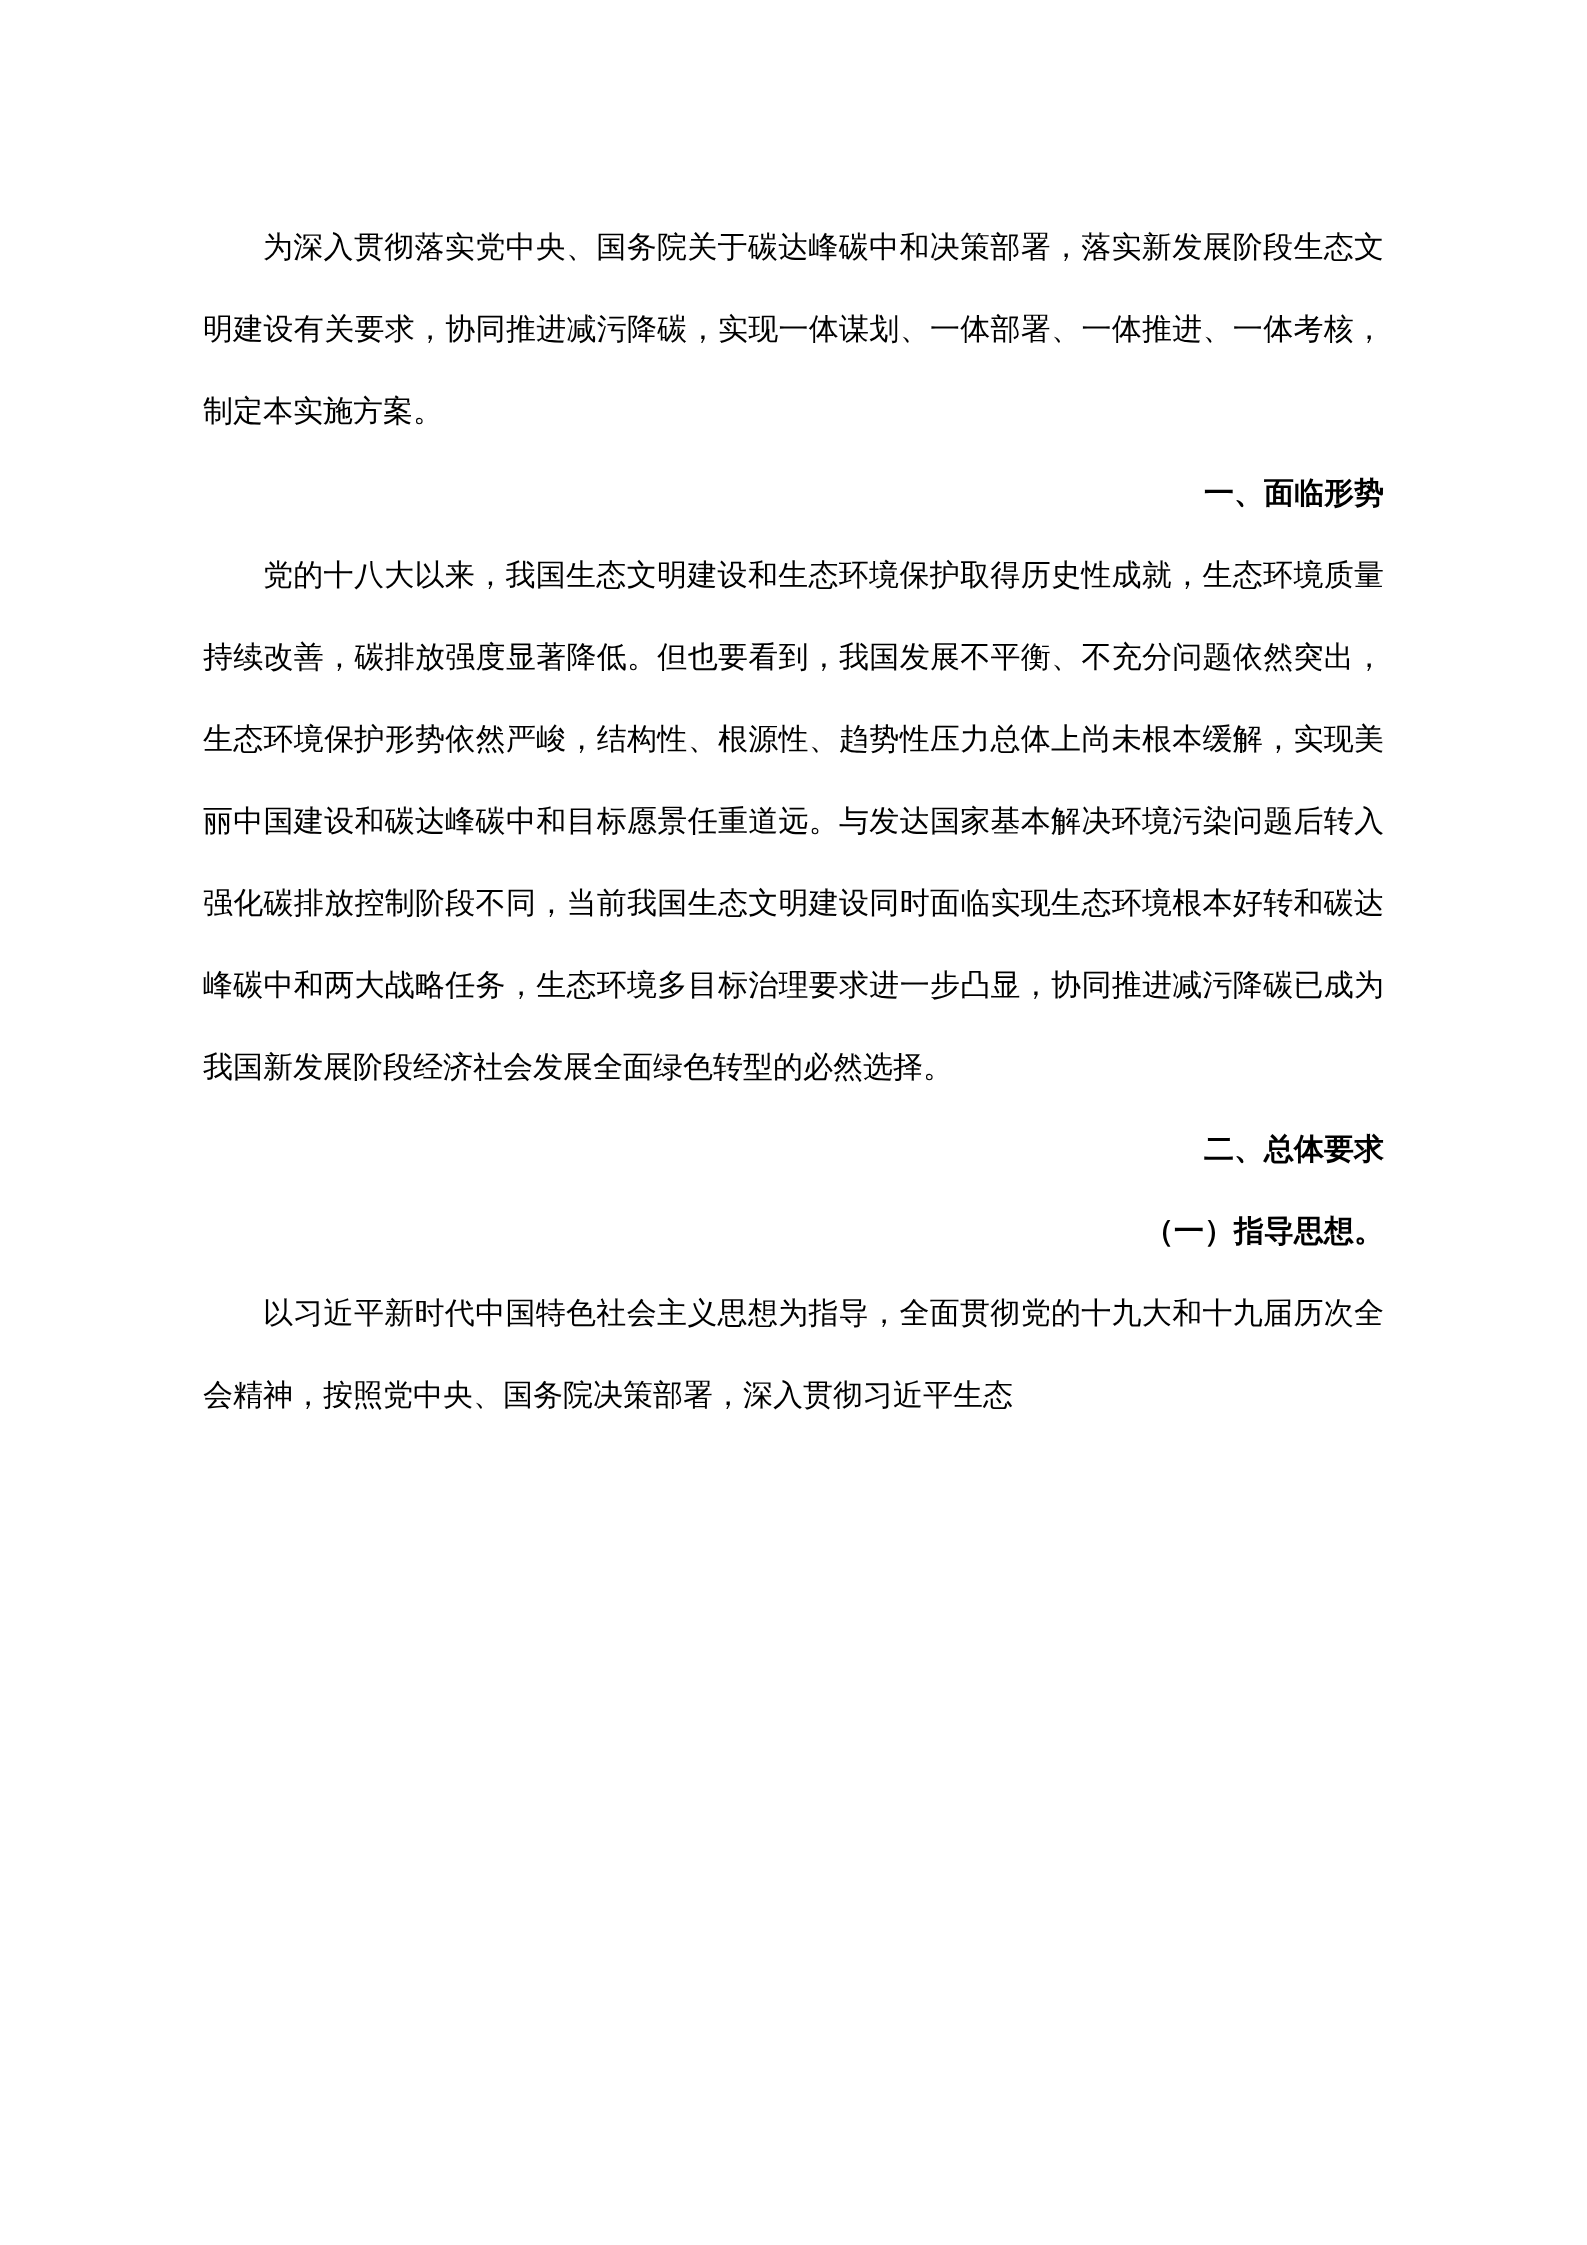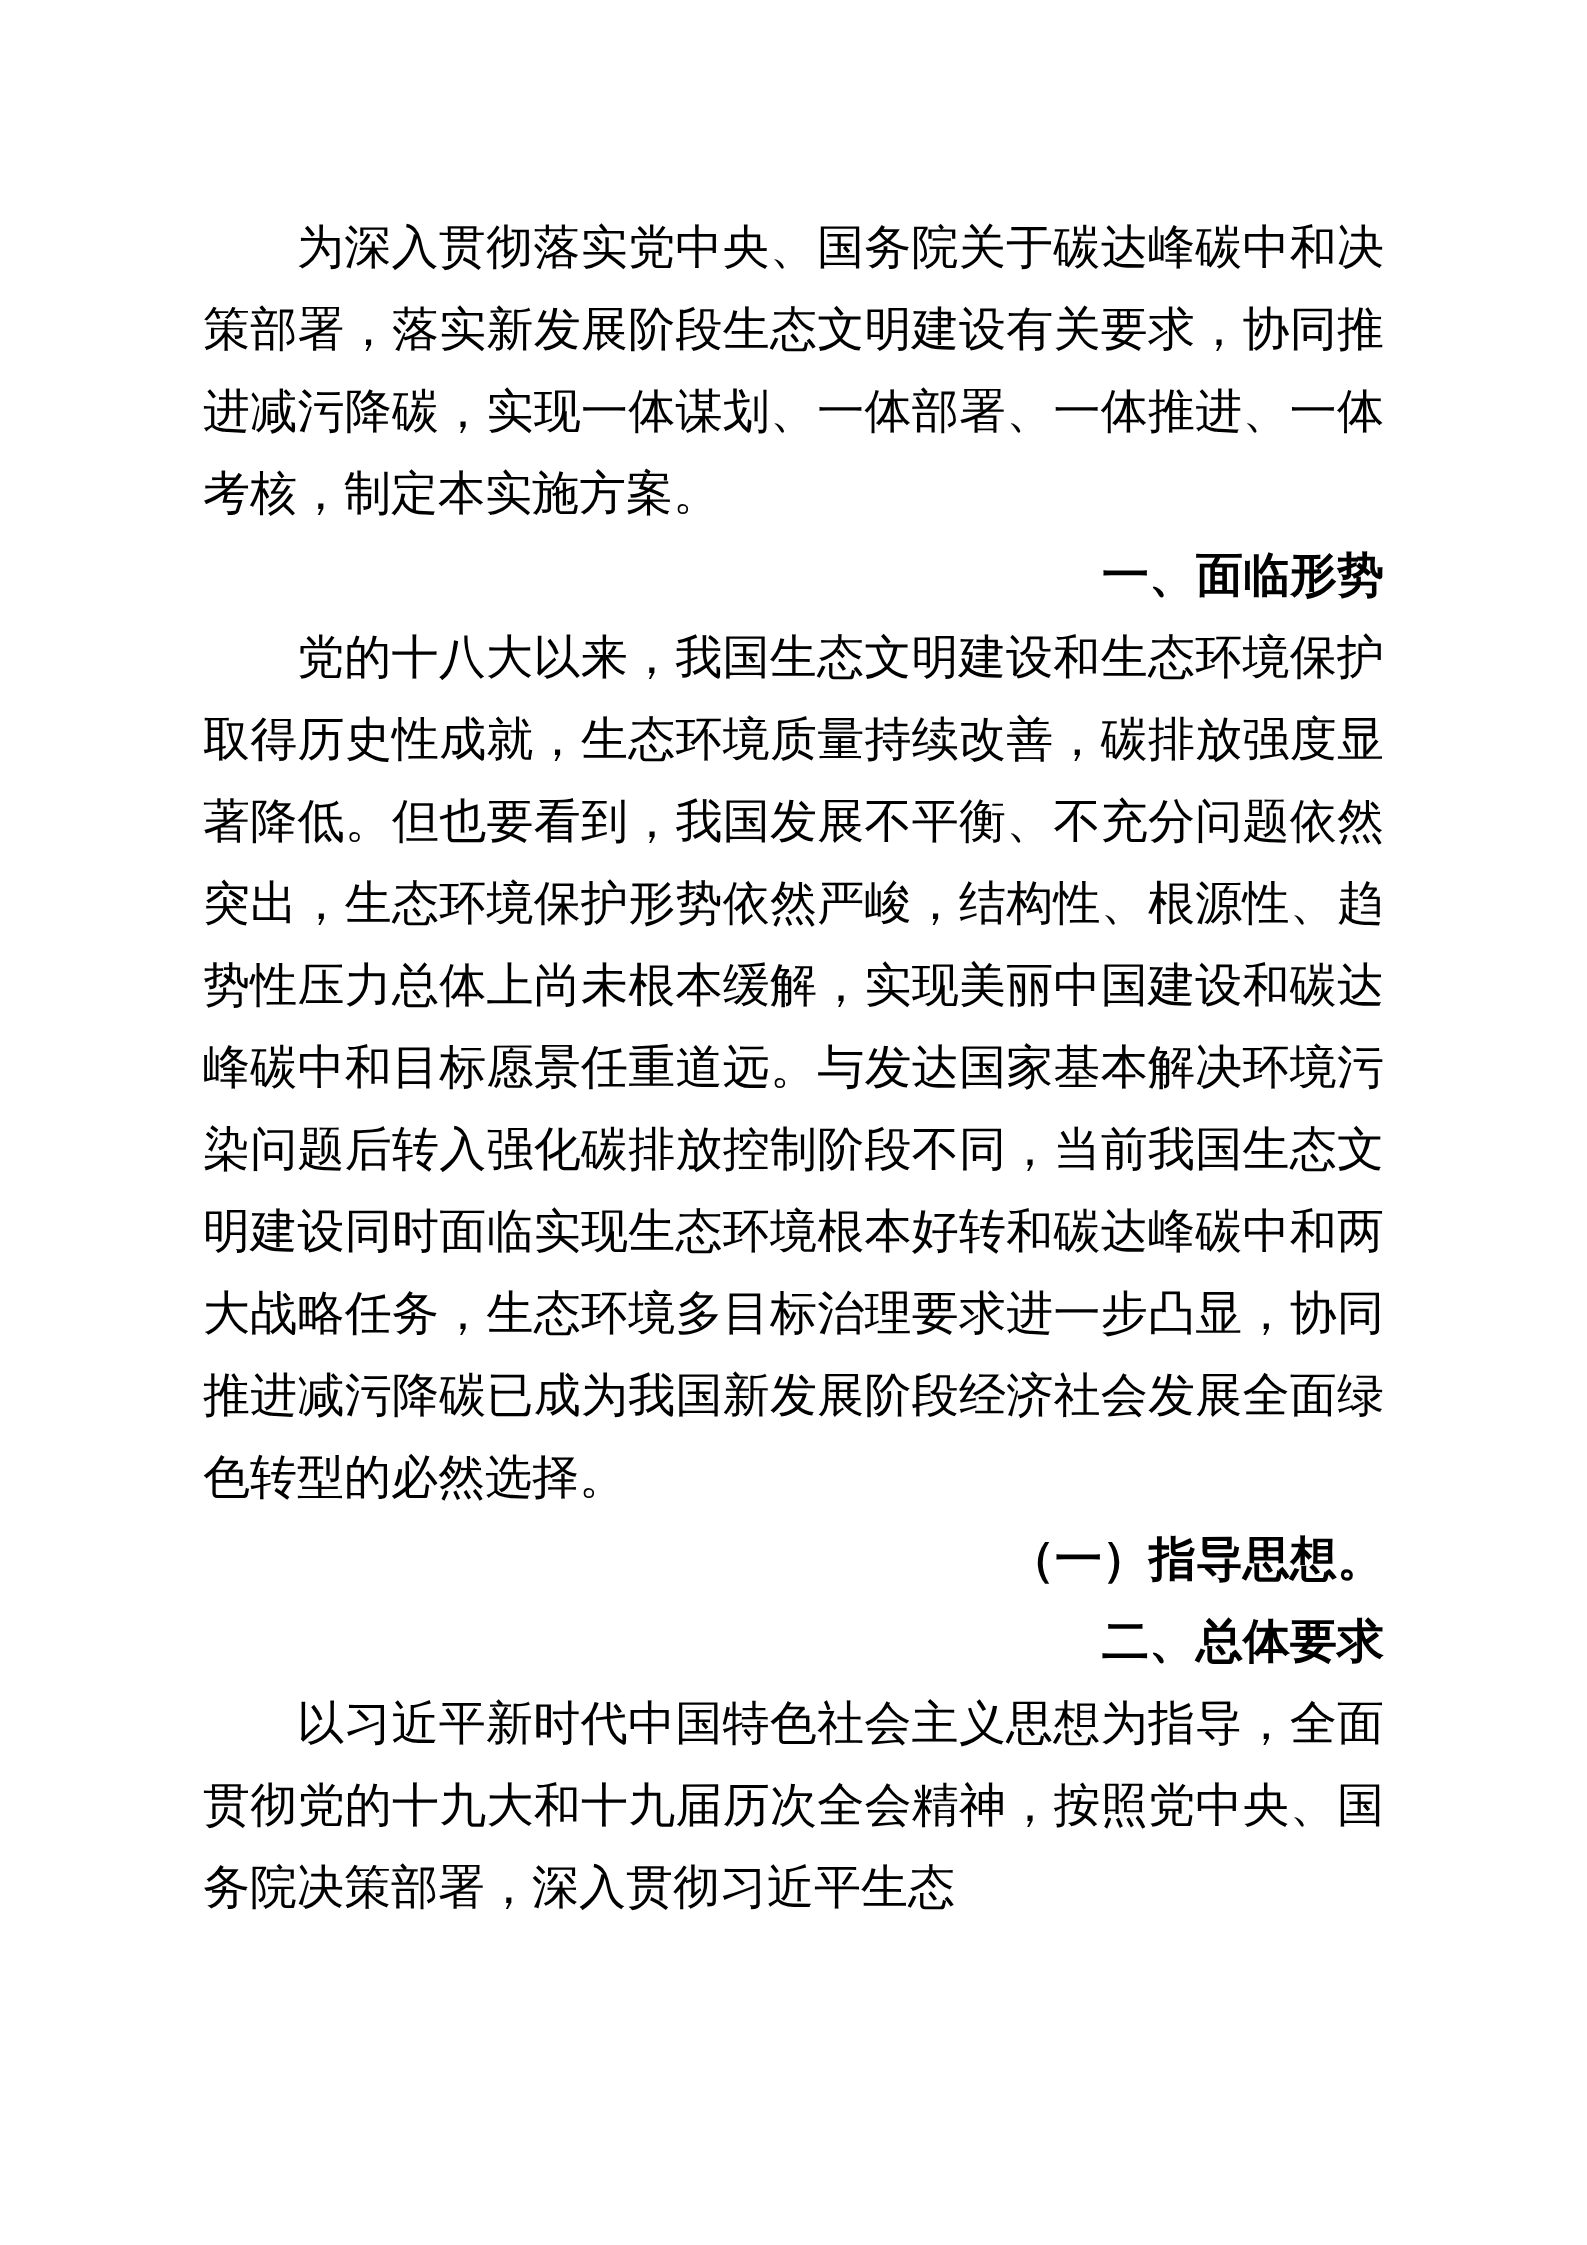--- a/index.html
+++ b/index.html
@@ -17,21 +17,21 @@
     padding: 206px 203px 0 203px;
     font-family: "Liberation Sans", "DejaVu Sans", sans-serif;
     color: #000000;
     overflow: hidden;
   }
   .doc-body {
     width: 1181px;
   }
   .para, .heading {
     margin: 0;
-    font-size: 47px;
+    font-size: 30px;
     line-height: 82px;
     text-align: justify;
     text-justify: inter-ideograph;
     text-indent: 2em;
     letter-spacing: 0;
     word-break: break-all;
     color: #000000;
   }
   .heading {
     font-weight: 700;
@@ -44,20 +44,20 @@
 <div class="page">
   <div class="doc-body">
 
     <p class="para">为深入贯彻落实党中央、国务院关于碳达峰碳中和决策部署，落实新发展阶段生态文明建设有关要求，协同推进减污降碳，实现一体谋划、一体部署、一体推进、一体考核，制定本实施方案。</p>
 
     <p class="heading">一、面临形势</p>
 
     <p class="para">党的十八大以来，我国生态文明建设和生态环境保护取得历史性成就，生态环境质量持续改善，碳排放强度显著降低。但也要看到，我国发展不平衡、不充分问题依然突出，生态环境保护形势依然严峻，结构性、根源性、趋势性压力总体上尚未根本缓解，实现美丽中国建设和碳达峰碳中和目标愿景任重道远。与发达国家基本解决环境污染问题后转入强化碳排放控制阶段不同，当前我国生态文明建设同时面临实现生态环境根本好转和碳达峰碳中和两大战略任务，生态环境多目标治理要求进一步凸显，协同推进减污降碳已成为我国新发展阶段经济社会发展全面绿色转型的必然选择。</p>
 
 
+    <p class="heading">二、总体要求</p>
+
     <p class="heading">（一）指导思想。</p>
-
-    <p class="heading">二、总体要求</p>
 
     <p class="para">以习近平新时代中国特色社会主义思想为指导，全面贯彻党的十九大和十九届历次全会精神，按照党中央、国务院决策部署，深入贯彻习近平生态</p>
 
   </div>
 </div>
 
 </body></html>

